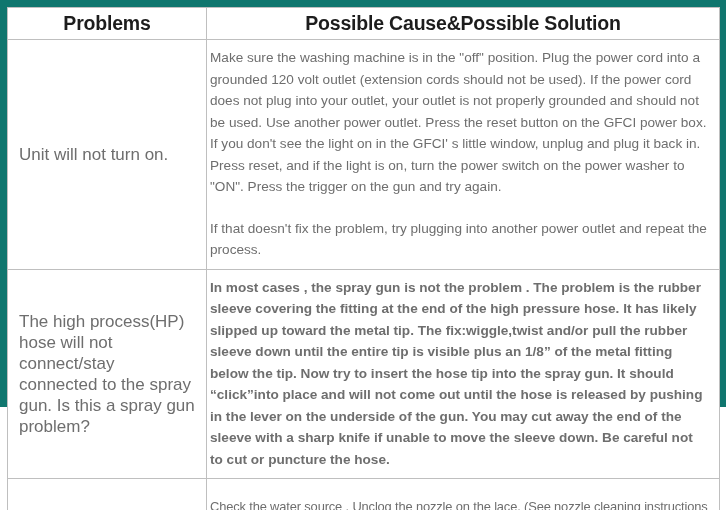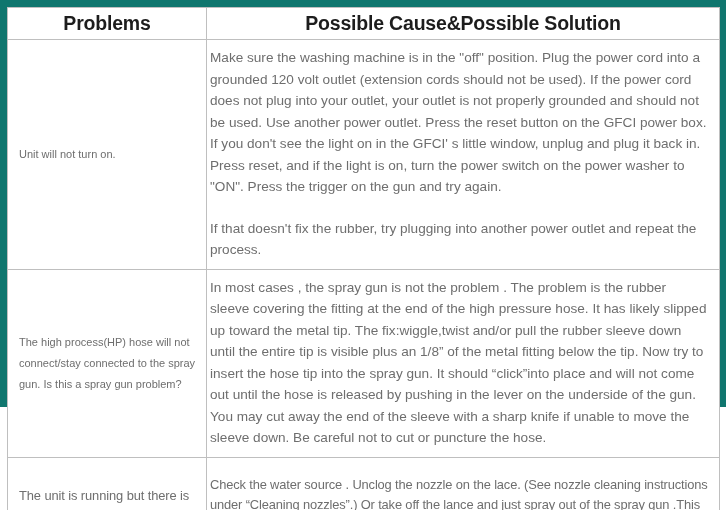--- a/index.html
+++ b/index.html
@@ -62,36 +62,36 @@
     line-height: 1.1;
     white-space: nowrap;
   }
   th.head-problems { font-size: 19.5px; }
   th.head-solution { font-size: 19.5px; }
 
   
   td.problem-cell {
     padding: 6px 9px 6px 11px;
     color: #6e6e6e;
-    font-size: 11px;
+    font-size: 17px;
     line-height: 21px;
     vertical-align: middle;
   }
 
   td.solution-cell {
     padding: 7px 10px 8px 3px;
     color: #6e6e6e;
     font-size: 13.6px;
     line-height: 21.5px;
     vertical-align: top;
   }
 
   
   tr.row-1 td.solution-cell { height: 200px; }
-  tr.row-2 td.solution-cell { height: 168px; }
+  tr.row-2 td.solution-cell { height: 168px; font-weight: bold; }
   tr.row-3 td.solution-cell {
     height: 80px;
     font-size: 12.9px;
     line-height: 19.5px;
     letter-spacing: -0.15px;
   }
   tr.row-3 td.problem-cell {
     font-size: 12.9px;
     line-height: 19.5px;
     letter-spacing: -0.1px;
@@ -117,21 +117,21 @@
         <tr>
           <th class="head-problems">Problems</th>
           <th class="head-solution">Possible Cause&amp;Possible Solution</th>
         </tr>
       </thead>
       <tbody>
         <tr class="row-1">
           <td class="problem-cell">Unit will not turn on.</td>
           <td class="solution-cell">
             <p class="para">Make sure the washing machine is in the "off" position. Plug the power cord into a grounded 120 volt outlet (extension cords should not be used).  If the power cord does not plug into your outlet,  your outlet is not properly grounded and should not be used. Use another power outlet.  Press the reset button on the GFCI power box.  If you don't see the light on in the GFCI' s little window,  unplug and plug it back in.  Press reset, and if the light is on,  turn the power switch on the power washer to "ON".  Press the trigger on the gun and try again.</p>
-            <p class="para">If that doesn't fix the rubber, try plugging into another power outlet and repeat the process.</p>
+            <p class="para">If that doesn't fix the problem, try plugging into another power outlet and repeat the process.</p>
           </td>
         </tr>
         <tr class="row-2">
           <td class="problem-cell">The high process(HP) hose will not connect/stay connected to the spray gun. Is this a spray gun problem?</td>
           <td class="solution-cell">
             <p class="para">In most cases , the spray gun is not the problem . The problem is the rubber sleeve covering the fitting at the end of the high pressure hose. It has likely slipped up toward the metal tip. The fix:wiggle,twist and/or pull the rubber sleeve down until the entire tip is visible plus an 1/8” of the metal fitting below the tip. Now try to insert the hose tip into the spray gun. It should “click”into place and will not come out until the hose is released by pushing in the lever on the underside of the gun. You may cut away the end of the sleeve with a sharp knife if unable to move the sleeve down. Be careful not to cut or puncture the hose.</p>
           </td>
         </tr>
         <tr class="row-3">
           <td class="problem-cell">The unit is running but there is not water flow.</td>

